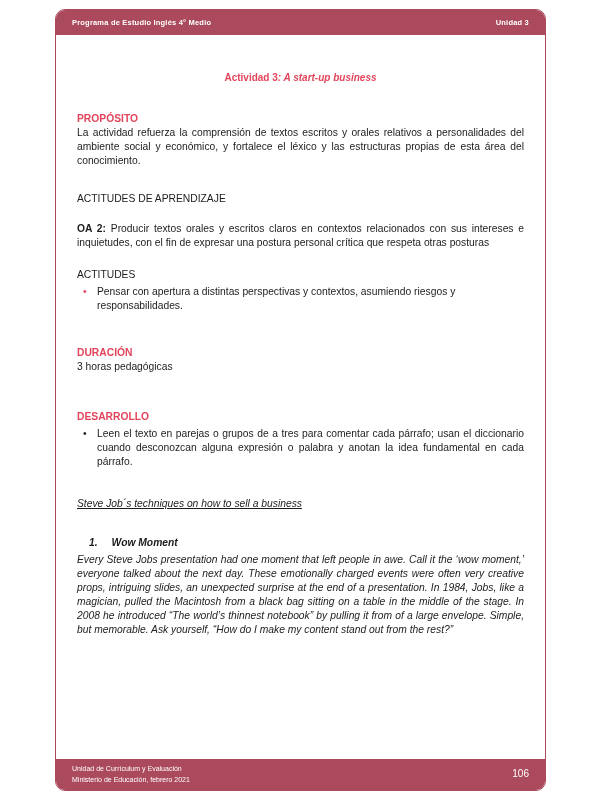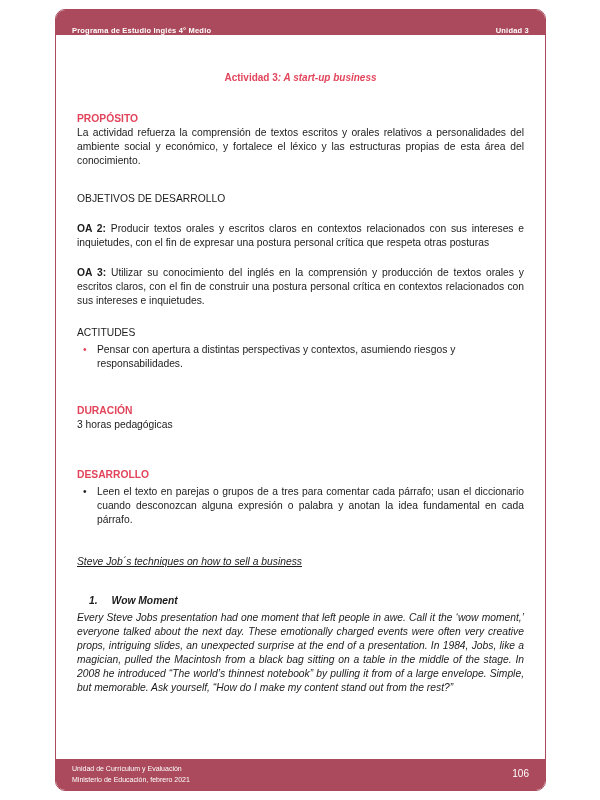--- a/index.html
+++ b/index.html
@@ -14,21 +14,21 @@
     font-family:"Liberation Sans", sans-serif;color:var(--ink);
     position:relative;overflow:hidden;
   }
   .page{
     position:absolute;left:55px;top:9px;width:491px;height:782px;
     border:1px solid var(--bar);border-radius:10px;
     display:flex;flex-direction:column;overflow:hidden;background:#fff;
   }
   .topbar{
     background:var(--bar);color:#fff;height:25px;flex:0 0 25px;
-    display:flex;justify-content:space-between;align-items:flex-end;
+    display:flex;justify-content:space-between;align-items:center;
     padding:0 16px;font-size:7.5px;font-weight:bold;letter-spacing:.2px;
   }
   .content{
     flex:1;padding:10px 21px 0 21px;font-size:10.3px;line-height:1.36;
     overflow:hidden;
   }
   .doc-title{
     margin-top:26px;text-align:center;color:var(--accent);
     font-size:10px;font-weight:bold;
   }
@@ -79,23 +79,22 @@
     <div class="doc-title">
       <span>Actividad 3</span><span class="it">: A start-up business</span>
     </div>
 
     <div class="sec-proposito">
       <div class="h-red">PROPÓSITO</div>
       <div class="just">La actividad refuerza la comprensión de textos escritos y orales relativos a personalidades del ambiente social y económico, y fortalece el léxico y las estructuras propias de esta área del conocimiento.</div>
     </div>
 
     <div>
-      <div class="plain-head">OBJETIVOS DE DESARROLLO</div>
+      <div class="plain-head">ACTITUDES DE APRENDIZAJE</div>
       <p class="oa just"><b>OA 2:</b><span> Producir textos orales y escritos claros en contextos relacionados con sus intereses e inquietudes, con el fin de expresar una postura personal crítica que respeta otras posturas</span></p>
-      <p class="oa just"><b>OA 3:</b><span> Utilizar su conocimiento del inglés en la comprensión y producción de textos orales y escritos claros, con el fin de construir una postura personal crítica en contextos relacionados con sus intereses e inquietudes.</span></p>
     </div>
 
     <div class="sec-actitudes">
       <div>ACTITUDES</div>
       <div class="bullet-row">
         <span class="bullet red">•</span>
         <span class="btext">Pensar con apertura a distintas perspectivas y contextos, asumiendo riesgos y responsabilidades.</span>
       </div>
     </div>
 

